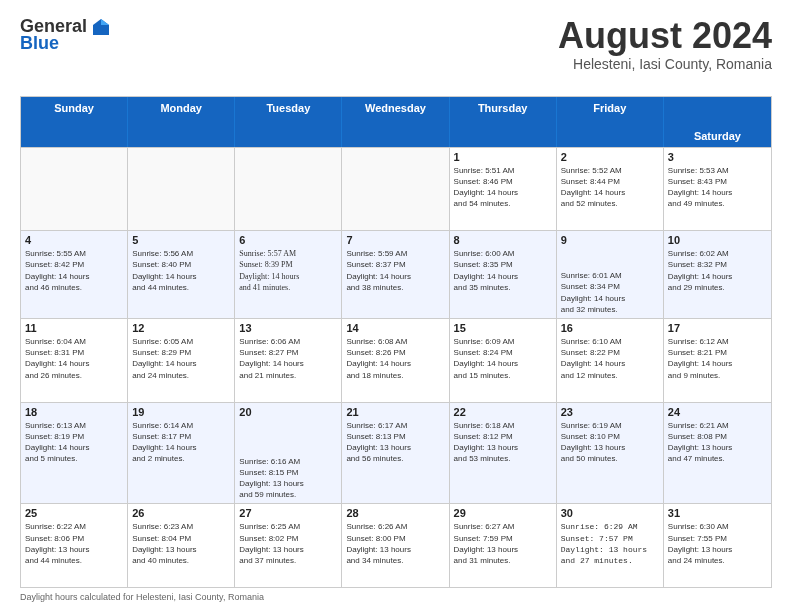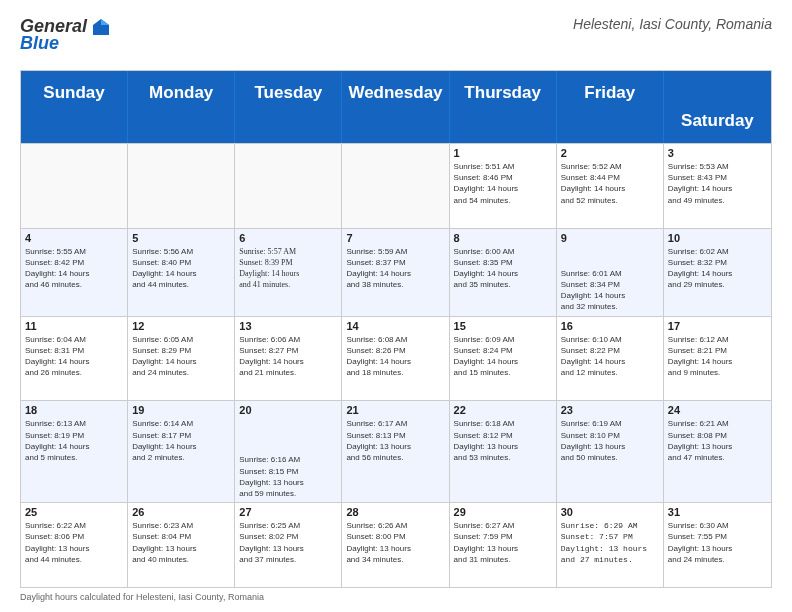--- a/index.html
+++ b/index.html
@@ -14,22 +14,21 @@
       width: 792px;
       height: 612px;
       padding: 16px 20px 10px 20px;
       display: flex;
       flex-direction: column;
     }
     .header {
       display: flex;
       justify-content: space-between;
       align-items: flex-start;
-      margin-bottom: 16px;
-      font-style: italic;
+      margin-bottom: 24px;
     }
     .logo {
       display: flex;
       flex-direction: column;
       align-items: flex-start;
     }
     .logo-text {
       display: flex;
       align-items: center;
       gap: 2px;
@@ -68,24 +67,24 @@
       flex-direction: column;
       border: 1px solid #ccc;
     }
     .cal-header {
       display: grid;
       grid-template-columns: repeat(7, 1fr);
       background: #1565c0;
     }
     .cal-header-cell {
       color: #fff;
-      font-size: 17px;
+      font-size: 11px;
       font-weight: bold;
       text-align: center;
-      padding: 12px 2px;
+      padding: 5px 2px;
       border-right: 1px solid #1976d2;
     }
     .cal-header-cell:last-child { border-right: none; margin-top: 28px; }
     .cal-body {
       display: flex;
       flex-direction: column;
       flex: 1;
     }
     .cal-row {
       display: grid;
@@ -133,20 +132,21 @@
       <div class="logo-text">
         <span class="logo-general">General</span>
         <svg class="logo-icon" viewBox="0 0 20 20">
           <polygon points="10,2 18,8 18,18 2,18 2,8" fill="#1565c0"></polygon>
           <polygon points="10,2 18,8 10,8" fill="#42a5f5"></polygon>
         </svg>
       </div>
       <span class="logo-blue" style="margin-top:-4px;">Blue</span>
     </div>
     <div class="title-section">
+      <div class="month-title">August 2024</div>
       <div class="subtitle">Helesteni, Iasi County, Romania</div>
     </div>
   </div>
 
   <div class="calendar">
     <div class="cal-header">
     <div class="cal-header-cell">Sunday</div>
         <div class="cal-header-cell">Monday</div>
         <div class="cal-header-cell">Tuesday</div>
         <div class="cal-header-cell">Wednesday</div>

